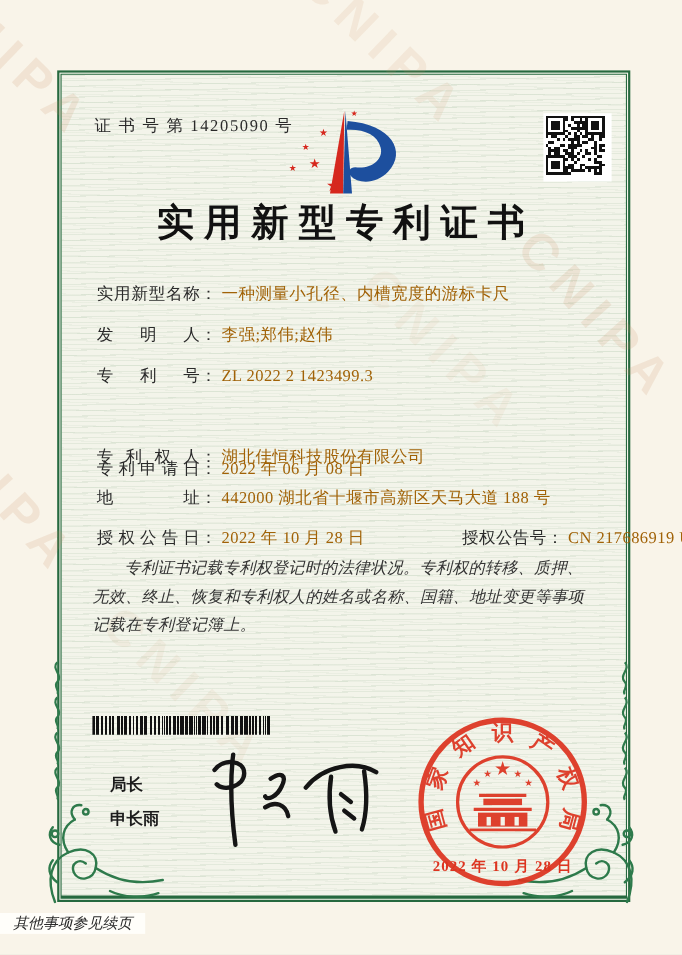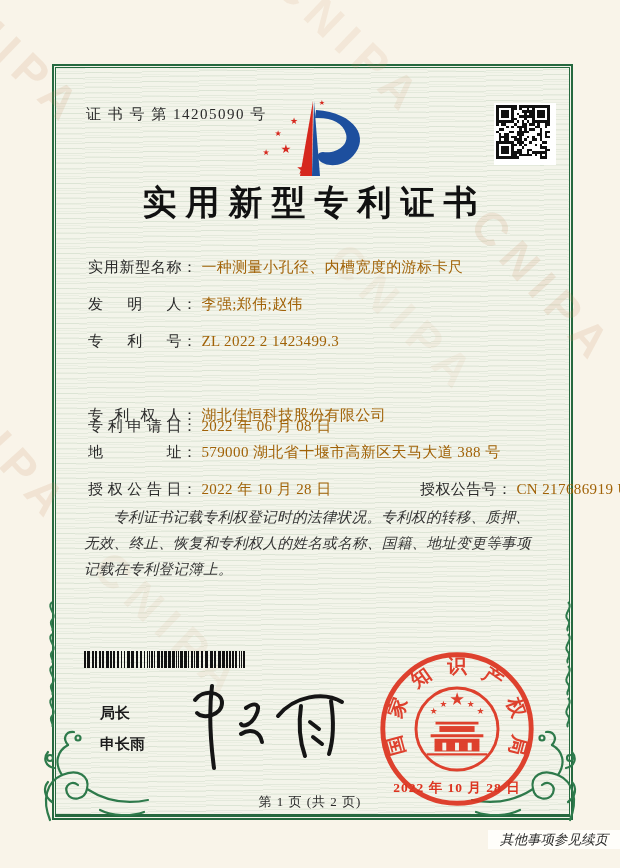--- a/index.html
+++ b/index.html
@@ -52,21 +52,21 @@
     position:absolute;left:88px;z-index:3;
     font-family:"Liberation Sans","DejaVu Sans",sans-serif;font-size:15px;font-weight:600;color:#1c1c1c;margin-left:12px;
   }
   .signature{position:absolute;left:182px;top:676px;width:175px;height:100px;z-index:4;}
   .seal{position:absolute;left:374px;top:646px;width:166px;height:166px;opacity:.93;z-index:4;}
   .seal-date{
     position:absolute;left:374px;top:779px;width:166px;text-align:center;z-index:5;
     color:#dd3420;font-weight:700;font-size:13.5px;letter-spacing:1px;
   }
   .page-note{position:absolute;left:0;top:793px;width:100%;text-align:center;font-size:13px;letter-spacing:1px;z-index:3;}
-  .footer-note{position:absolute;left:0;top:831px;width:100%;text-align:right;font-size:13.5px;font-style:italic;z-index:3;}
+  .footer-note{position:absolute;left:0;top:831px;width:100%;text-align:left;font-size:13.5px;font-style:italic;z-index:3;}
   .footer-note span{background:#fffefa;padding:2px 12px;}
 </style>
 </head>
 <body>
 
 <div class="page">
 
   <span class="wm" style="left:-40px;top:-34px;transform:rotate(44deg);">CNIPA</span>
   <span class="wm" style="left:300px;top:-44px;transform:rotate(44deg);opacity:.8;">CNIPA</span>
   <span class="wm" style="left:500px;top:198px;transform:rotate(48deg);">CNIPA</span>
@@ -392,21 +392,21 @@
   <div class="field" style="top:332px;">
     <span class="flabel">专利号</span><span class="colon">：</span><span class="fvalue">ZL 2022 2 1423499.3</span>
   </div>
   <div class="field" style="top:369px;margin-top:48px;">
     <span class="flabel">专利申请日</span><span class="colon">：</span><span class="fvalue">2022 年 06 月 08 日</span>
   </div>
   <div class="field" style="top:406px;">
     <span class="flabel">专利权人</span><span class="colon">：</span><span class="fvalue">湖北佳恒科技股份有限公司</span>
   </div>
   <div class="field" style="top:443px;">
-    <span class="flabel">地址</span><span class="colon">：</span><span class="fvalue">579000 湖北省十堰市高新区天马大道 388 号</span>
+    <span class="flabel">地址</span><span class="colon">：</span><span class="fvalue">442000 湖北省十堰市高新区天马大道 188 号</span>
   </div>
 
   <div class="field" style="top:480px;width:460px;">
     <span class="flabel">授权公告日</span><span class="colon">：</span><span class="fvalue">2022 年 10 月 28 日</span>
     <span class="grant2">
       <span>授权公告号</span><span class="colon">：</span><span class="fvalue">CN 217686919 U</span>
     </span>
   </div>
 
   <div class="paras">
@@ -504,16 +504,15 @@
         <rect x="62" y="95" width="46" height="13" stroke="none"></rect>
         <rect x="70" y="99" width="4" height="8" fill="#f3f4ea" stroke="none"></rect>
         <rect x="83" y="99" width="4" height="8" fill="#f3f4ea" stroke="none"></rect>
         <rect x="96" y="99" width="4" height="8" fill="#f3f4ea" stroke="none"></rect>
         <path d="M54,111 h62" fill="none" stroke-width="2.5"></path>
       </g>
     </g>
   </svg>
   <div class="seal-date">2022 年 10 月 28 日</div>
 
-  <div class="page-note">第 1 页 (共 2 页)</div>
   <div class="footer-note"><span>其他事项参见续页</span></div>
 
 </div>
 
 </body></html>

